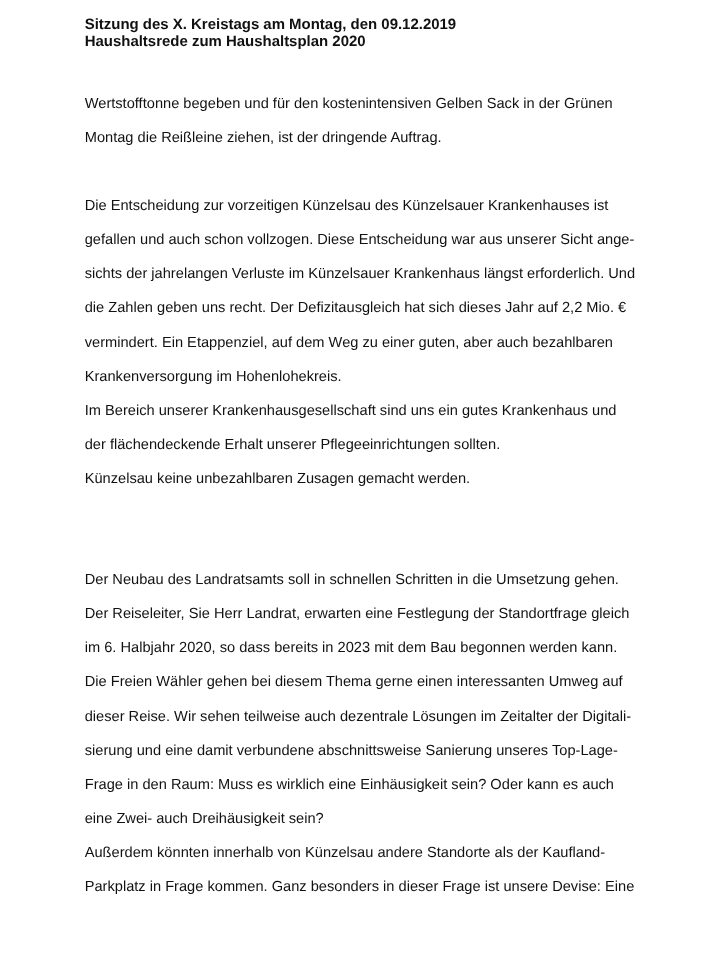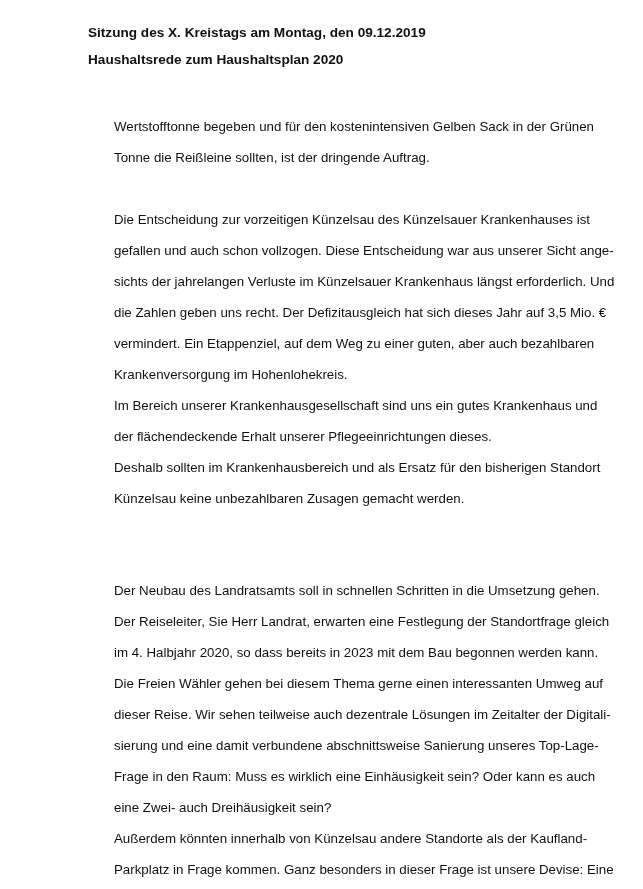--- a/index.html
+++ b/index.html
@@ -1,60 +1,59 @@
 <!DOCTYPE html>
 <html><head>
 <meta charset="utf-8">
 <style>
   html, body { margin: 0; padding: 0; background: #ffffff; }
   body { width: 643px; height: 889px; position: relative; overflow: hidden;
          font-family: "Liberation Sans", sans-serif; color: #111111; }
   .page { position: absolute; left: 77px; top: 14px; width: 520px; }
-  .title { font-weight: bold; font-size: 13.6px; line-height: 16px; margin: 11px; }
+  .title { font-weight: bold; font-size: 13.6px; line-height: 16px; margin: 0; }
   .para { font-size: 13.3px; line-height: 15.5px; margin: 0; white-space: pre-line; }
-  .line { display: block; white-space: nowrap; margin-left: 37px; }
+  .line { display: block; white-space: nowrap; }
   .gap-1 { height: 15.5px; }
   .gap-3 { height: 46px; }
   b { font-weight: normal; }
 </style>
 </head>
 <body>
 
 <div class="page">
   <p class="title">Sitzung des X. Kreistags am Montag, den 09.12.2019</p>
   <p class="title">Haushaltsrede zum Haushaltsplan 2020</p>
 
   <div style="height:24px"></div>
 
   <div class="para">
     <span class="line">Wertstofftonne begeben und für den kostenintensiven Gelben Sack in der Grünen</span>
-    <span class="line">Tonne die Reißleine sollten, ist der dringende Auftrag.</span>
+    <span class="line">Montag die Reißleine ziehen, ist der dringende Auftrag.</span>
   </div>
 
   <div class="gap-1"></div>
 
   <div class="para">
     <span class="line">Die Entscheidung zur vorzeitigen Künzelsau des Künzelsauer Krankenhauses ist</span>
     <span class="line">gefallen und auch schon vollzogen. Diese Entscheidung war aus unserer Sicht ange-</span>
     <span class="line">sichts der jahrelangen Verluste im Künzelsauer Krankenhaus längst erforderlich. Und</span>
-    <span class="line">die Zahlen geben uns recht. Der Defizitausgleich hat sich dieses Jahr auf 3,5 Mio. €</span>
+    <span class="line">die Zahlen geben uns recht. Der Defizitausgleich hat sich dieses Jahr auf 2,2 Mio. €</span>
     <span class="line">vermindert. Ein Etappenziel, auf dem Weg zu einer guten, aber auch bezahlbaren</span>
     <span class="line">Krankenversorgung im Hohenlohekreis.</span>
     <span class="line">Im Bereich unserer Krankenhausgesellschaft sind uns ein gutes Krankenhaus und</span>
-    <span class="line">der flächendeckende Erhalt unserer Pflegeeinrichtungen dieses.</span>
-    <span class="line">Deshalb sollten im Krankenhausbereich und als Ersatz für den bisherigen Standort</span>
+    <span class="line">der flächendeckende Erhalt unserer Pflegeeinrichtungen sollten.</span>
     <span class="line">Künzelsau keine unbezahlbaren Zusagen gemacht werden.</span>
   </div>
 
   <div class="gap-3"></div>
 
   <div class="para">
     <span class="line">Der Neubau des Landratsamts soll in schnellen Schritten in die Umsetzung gehen.</span>
     <span class="line">Der Reiseleiter, Sie Herr Landrat, erwarten eine Festlegung der Standortfrage gleich</span>
-    <span class="line">im 4. Halbjahr 2020, so dass bereits in 2023 mit dem Bau begonnen werden kann.</span>
+    <span class="line">im 6. Halbjahr 2020, so dass bereits in 2023 mit dem Bau begonnen werden kann.</span>
     <span class="line">Die Freien Wähler gehen bei diesem Thema gerne einen interessanten Umweg auf</span>
     <span class="line">dieser Reise.  Wir sehen teilweise auch dezentrale Lösungen im Zeitalter der Digitali-</span>
     <span class="line">sierung und eine damit verbundene abschnittsweise Sanierung unseres Top-Lage-</span>
     <span class="line">Frage in den Raum: Muss es wirklich eine Einhäusigkeit sein? Oder kann es auch</span>
     <span class="line">eine Zwei- auch Dreihäusigkeit sein?</span>
     <span class="line">Außerdem könnten innerhalb von Künzelsau andere Standorte als der Kaufland-</span>
     <span class="line"><span>Parkplatz in Frage kommen. Ganz besonders in </span><b>dieser</b><span> Frage ist unsere Devise: Eine</span></span>
     
     
     

